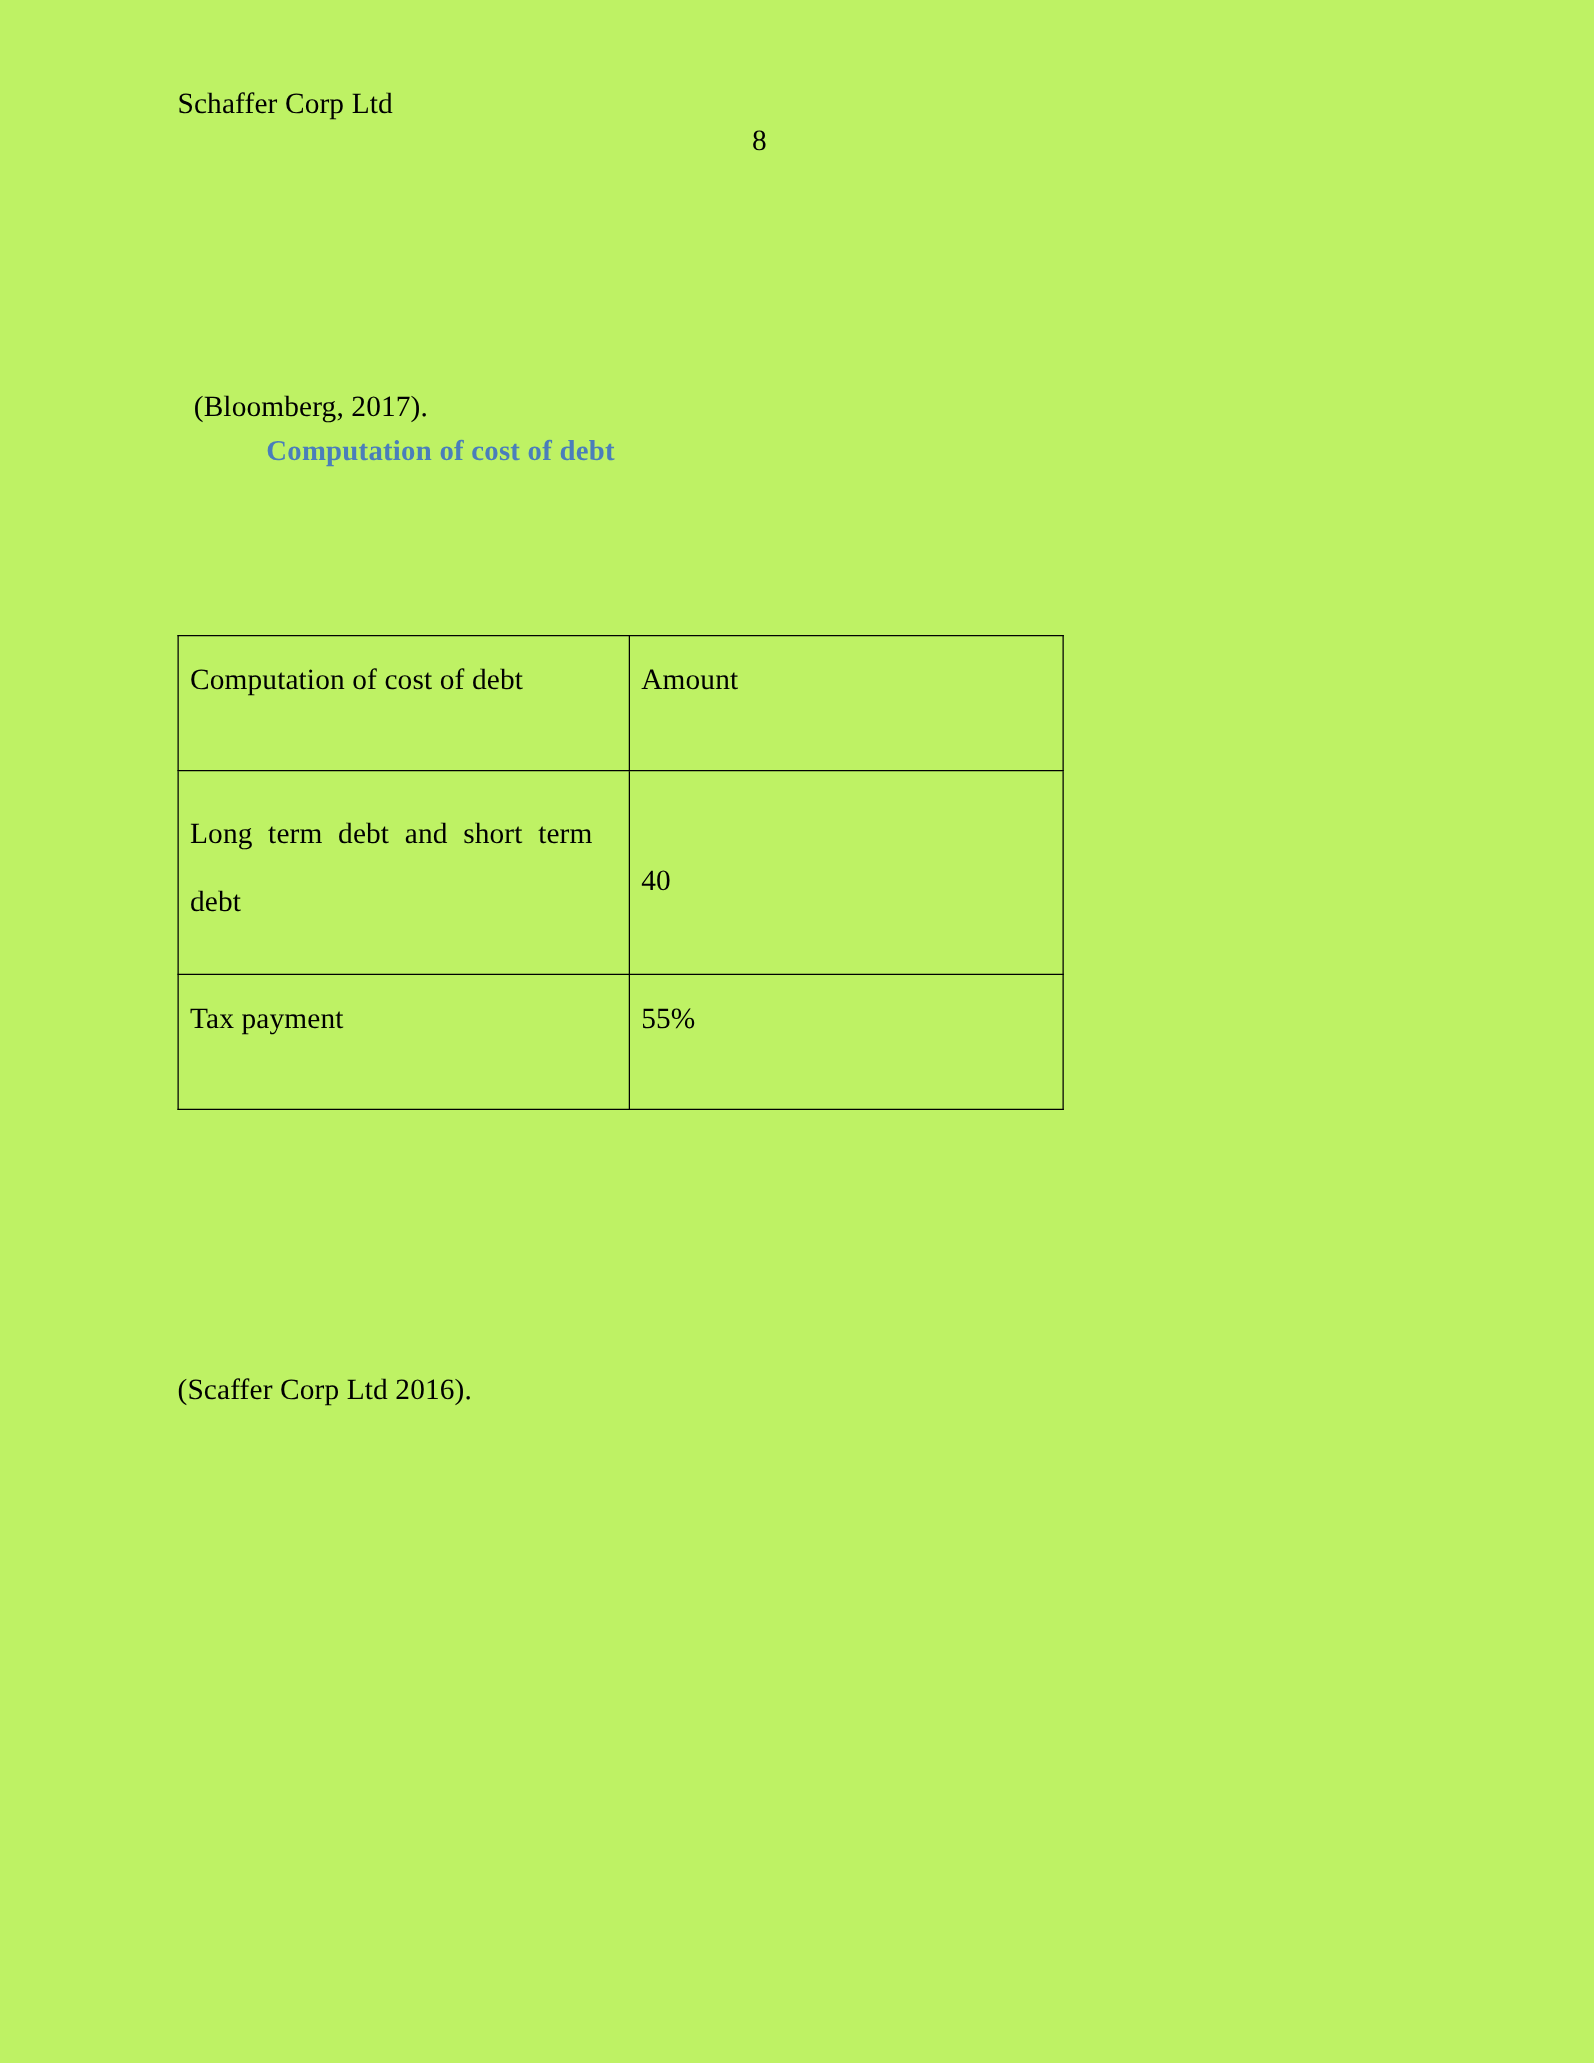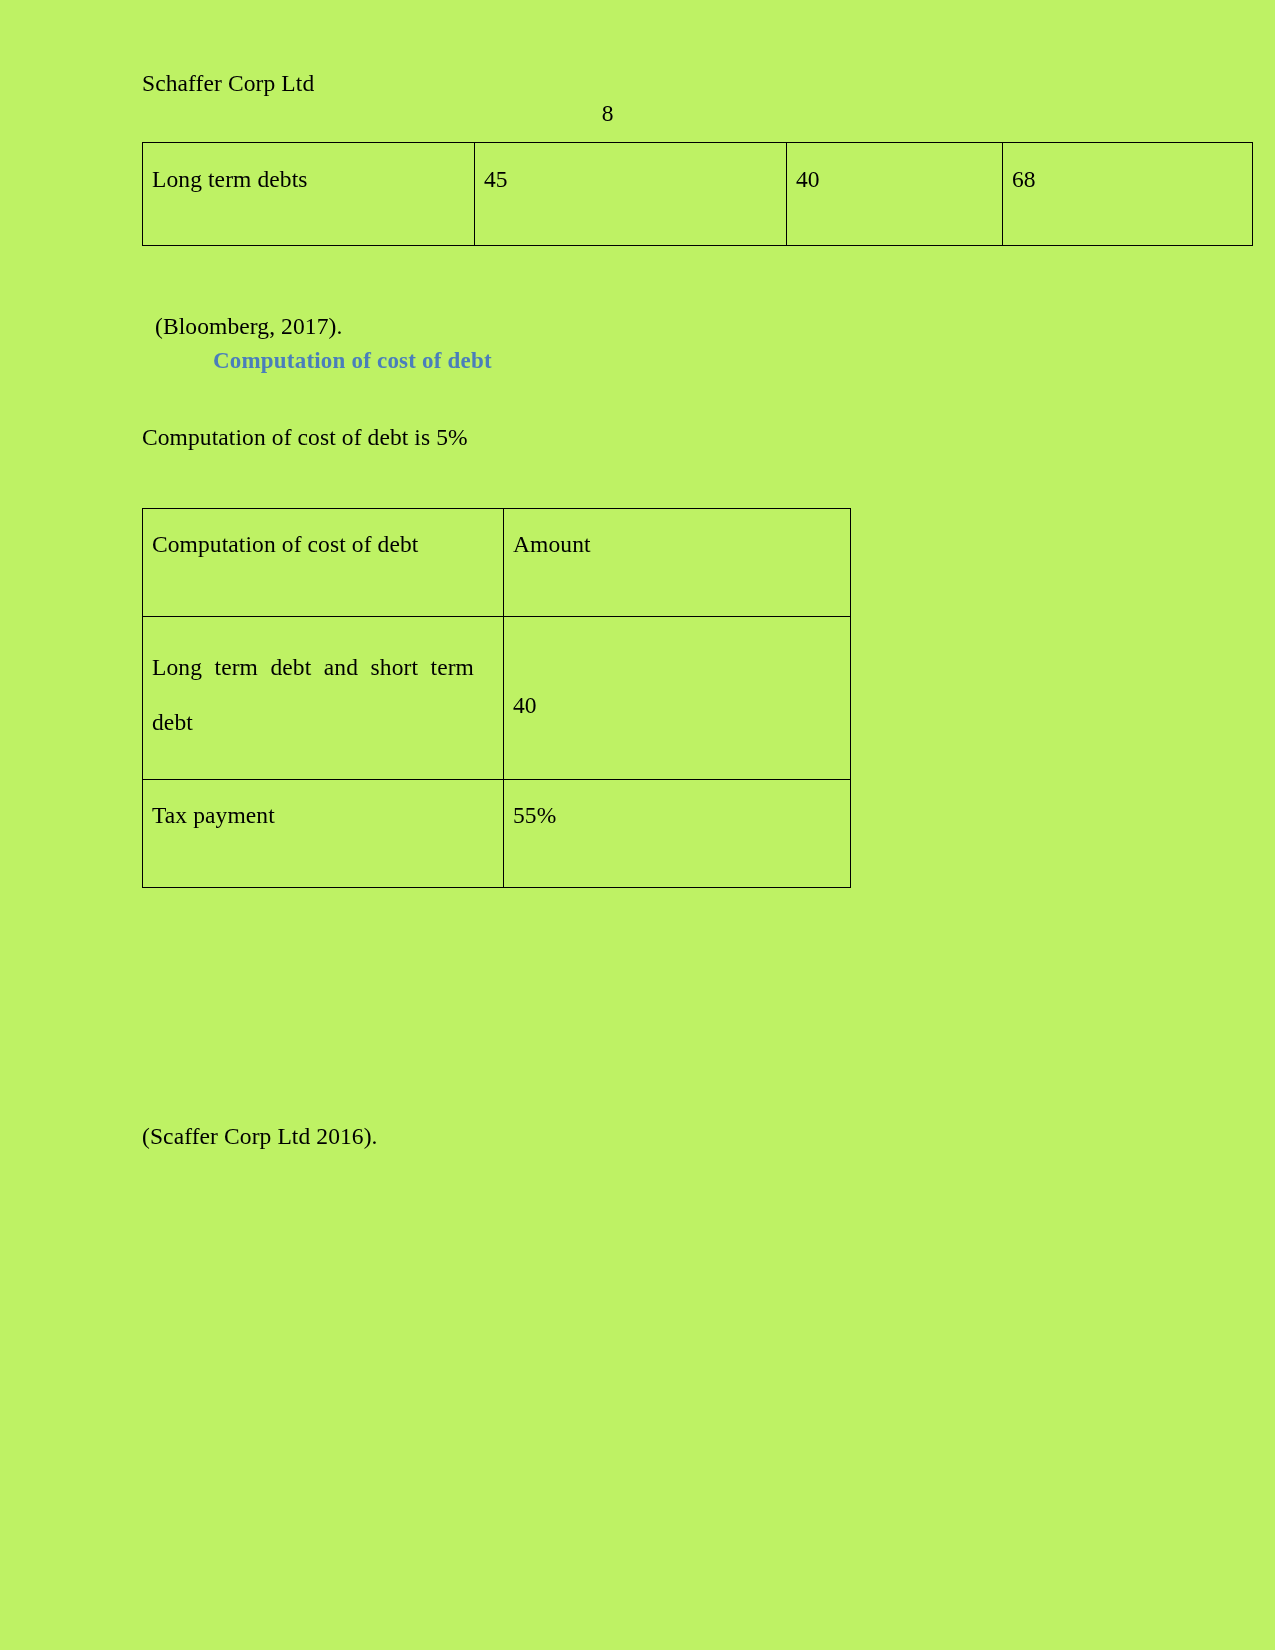--- a/index.html
+++ b/index.html
@@ -80,21 +80,21 @@
   
   .para {
     position: absolute;
     font-size: 23.5px;
     line-height: 1.25;
     letter-spacing: 0.1px;
     white-space: nowrap;
   }
   .para-bloomberg { left: 155px; top: 268px; margin-top: 44px; }
   .para-intro     { left: 142px; top: 423px; }
-  .para-source    { left: 142px; top: 1098px; margin-top: 24px; }
+  .para-source    { left: 142px; top: 1098px; }
 
   
   .heading-2 {
     position: absolute;
     left: 213px;
     top: 348px;
     font-size: 23px;
     font-weight: bold;
     letter-spacing: 0.2px;
     white-space: nowrap;
@@ -136,36 +136,25 @@
 </style>
 </head>
 <body>
 
 <div class="page">
 
   <div class="doc-header">Schaffer Corp Ltd</div>
 
   <div class="page-number">8</div>
 
-  <table class="table-top">
-    <tbody>
-      <tr>
-        <td class="c0">Long term debts</td>
-        <td class="c1">45</td>
-        <td class="c2">40</td>
-        <td class="c3">68</td>
-      </tr>
-    </tbody>
-  </table>
 
   <div class="para para-bloomberg">(Bloomberg, 2017).</div>
 
   <div class="heading-2" style="color: rgb(74, 126, 187);">Computation of cost of debt</div>
 
-  <div class="para para-intro">Computation of cost of debt is 5%</div>
 
   <table class="table-main">
     <tbody>
       <tr class="r-head">
         <td class="cell-label">Computation of cost of debt</td>
         <td class="cell-value">Amount</td>
       </tr>
 
 
       <tr class="r-longterm">

